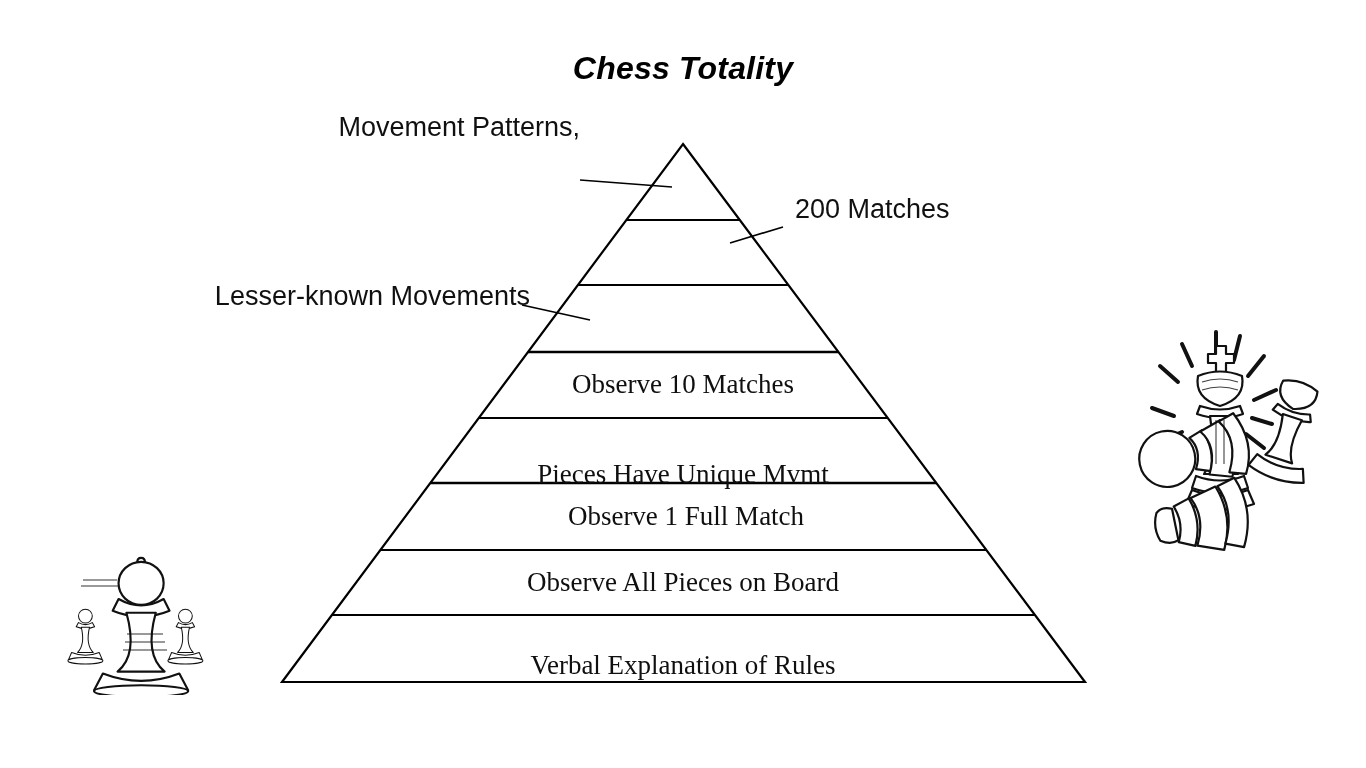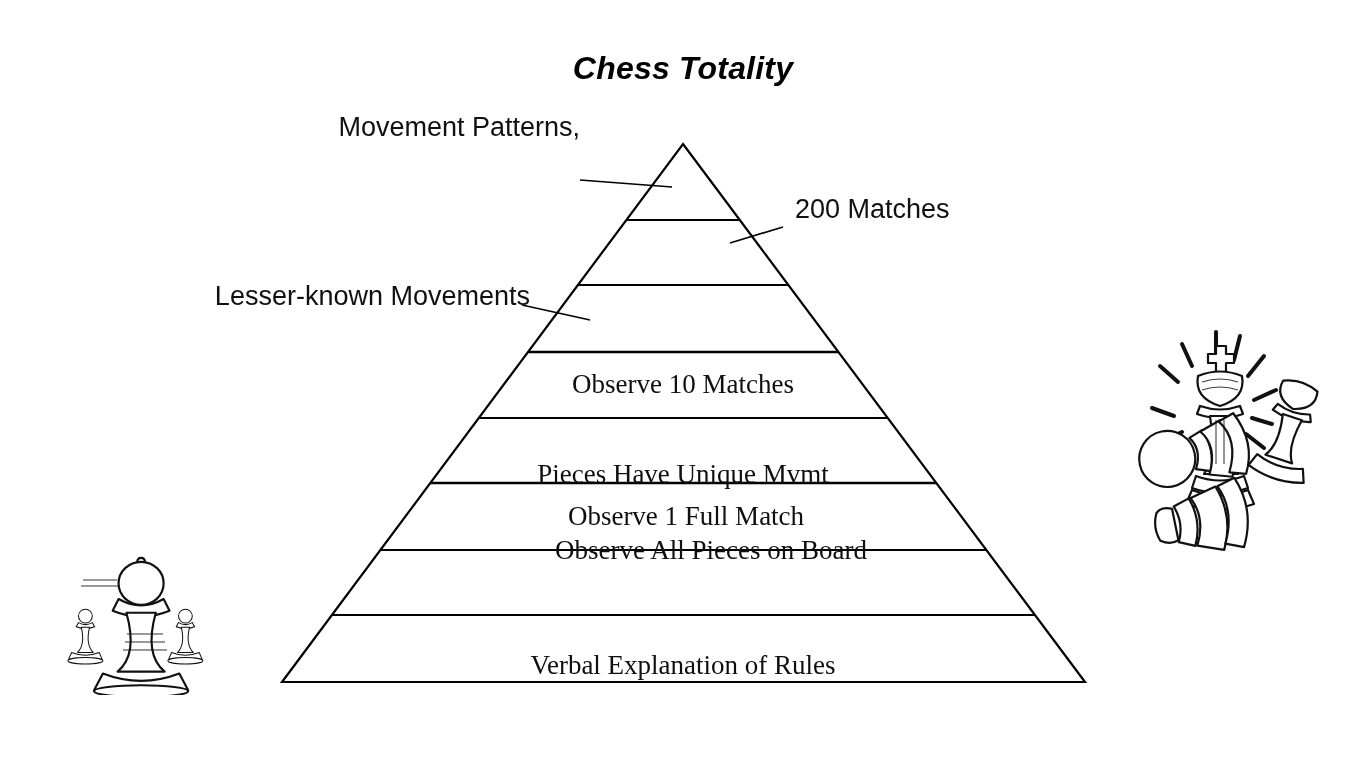--- a/index.html
+++ b/index.html
@@ -86,21 +86,21 @@
         <line x1="580" y1="180" x2="672" y2="187" stroke="#000000" stroke-width="1.7"></line>
         <line x1="522" y1="305" x2="590" y2="320" stroke="#000000" stroke-width="1.7"></line>
         <line x1="730" y1="243" x2="783" y2="227" stroke="#000000" stroke-width="1.7"></line>
       </g>
   </svg>
 
   <div id="pyramid-labels">
       <div class="pyr-label" style="left: 683px; top: 385px;">Observe 10 Matches</div>
       <div class="pyr-label" style="left: 683px; top: 451px; margin-top: 24px;">Pieces Have Unique Mvmt</div>
       <div class="pyr-label" style="left: 686px; top: 517px;">Observe 1 Full Match</div>
-      <div class="pyr-label" style="left: 683px; top: 551px; margin-left: 28px;">Observe All Pieces on Board</div>
+      <div class="pyr-label" style="left: 683px; top: 583px;">Observe All Pieces on Board</div>
       <div class="pyr-label" style="left: 683px; top: 666px;">Verbal Explanation of Rules</div>
     </div>
   <div id="callout-labels">
       <div class="callout right-aligned" style="left: 580px; top: 110px;">
         <div>Movement Patterns,</div>
       </div>
       <div class="callout right-aligned" style="left: 512px; top: 279px; margin-left: 18px;">
         <div>Lesser-known Movements</div>
       </div>
       <div class="callout" style="left: 795px; top: 192px;">

